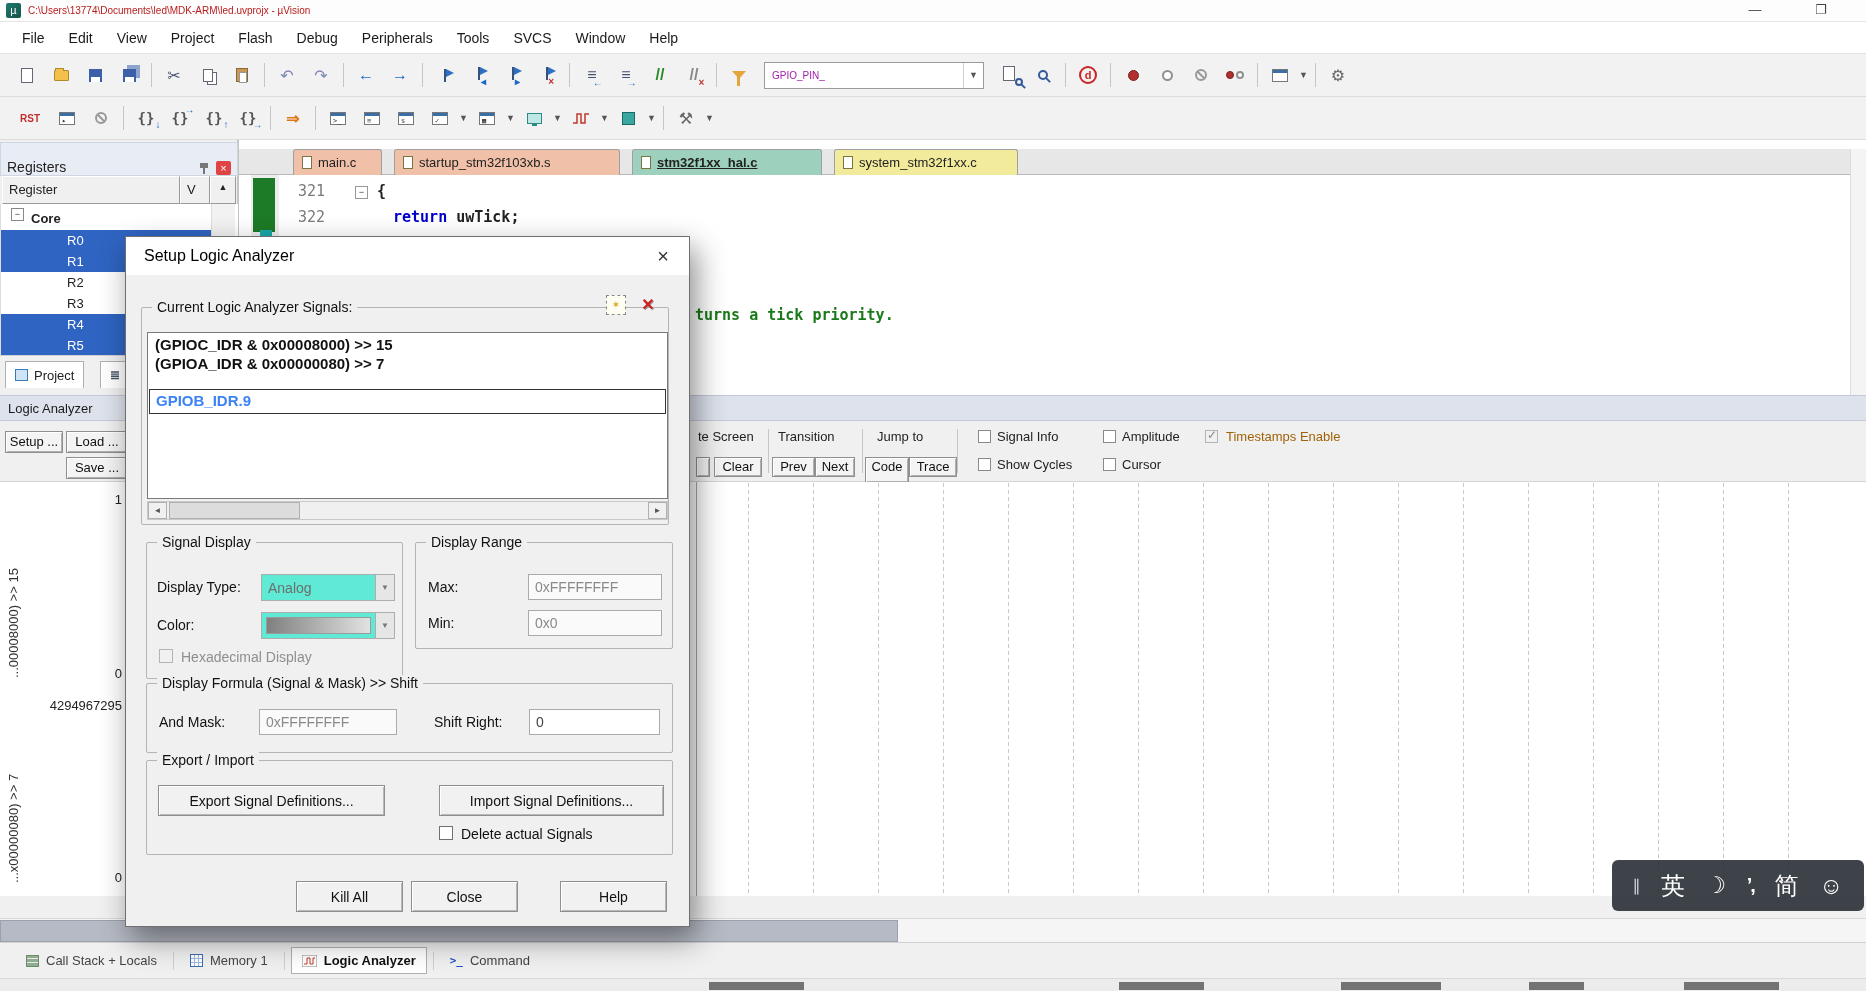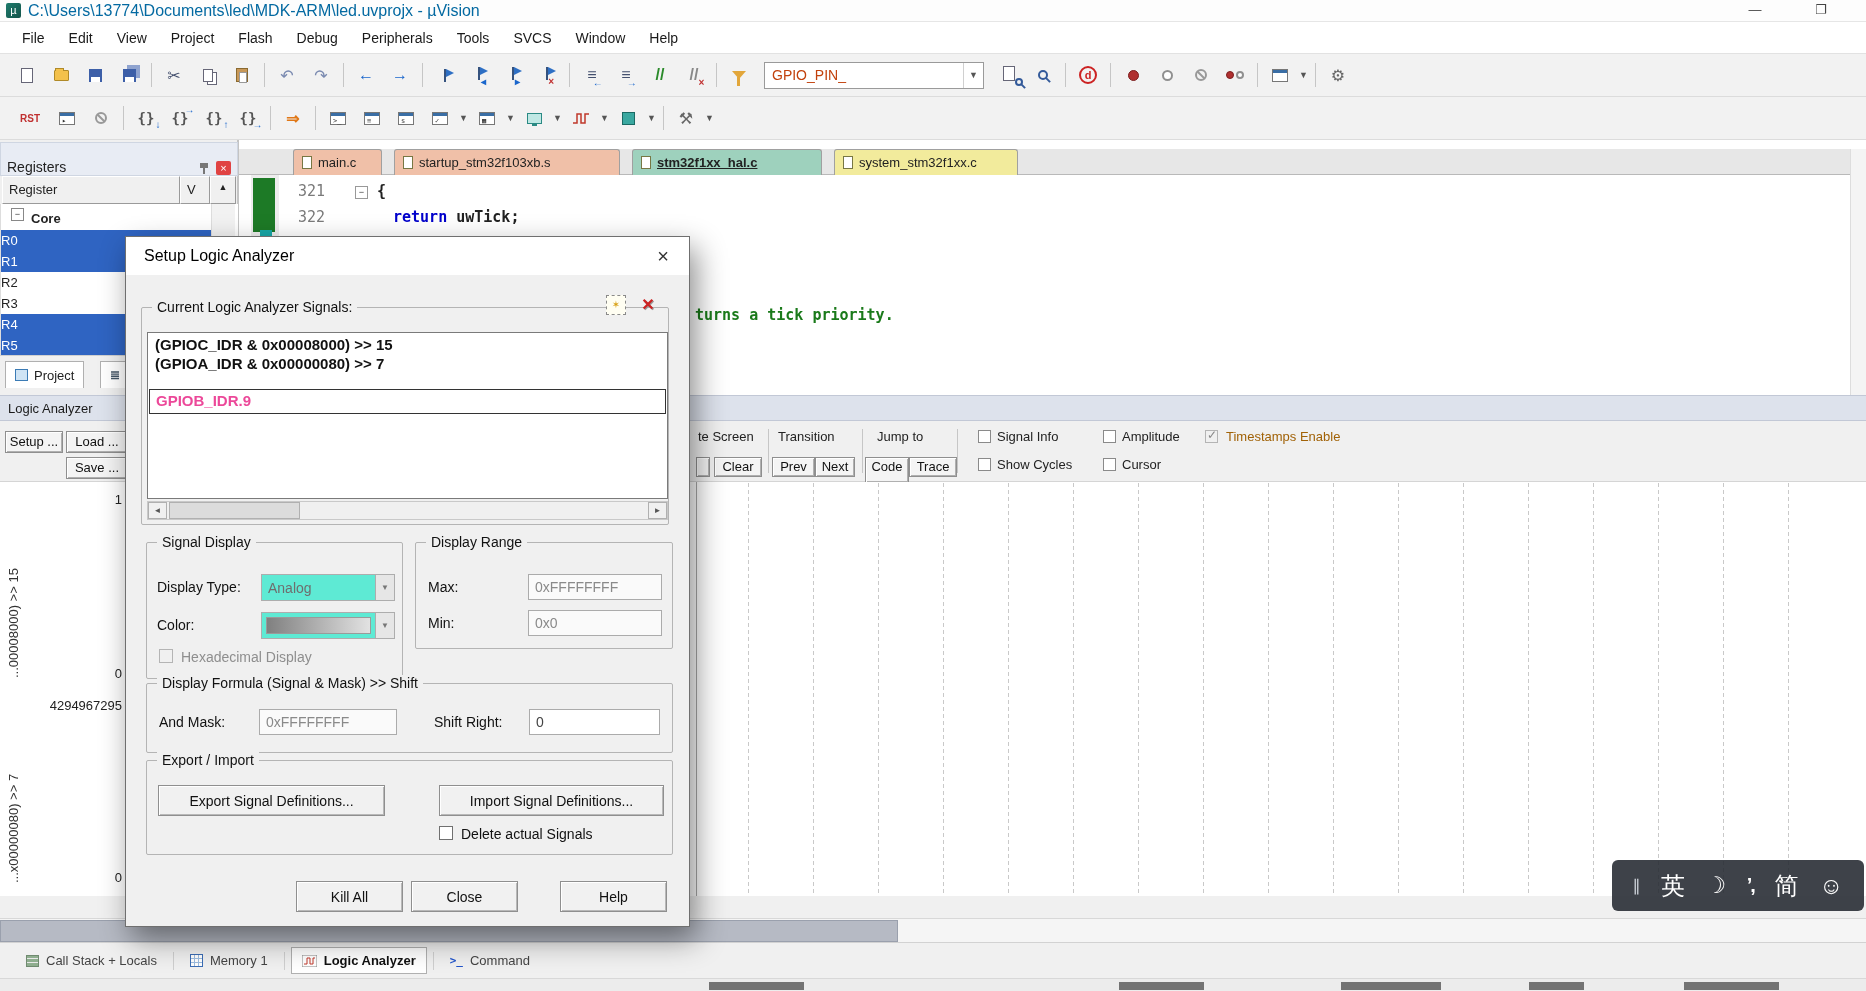--- a/index.html
+++ b/index.html
@@ -1,21 +1,21 @@
 <!DOCTYPE html>
 <html><head>
 <meta charset="utf-8">
 <style>
 *{margin:0;padding:0;box-sizing:border-box}
 body{font-family:"Liberation Sans",sans-serif;background:#777}
 #app{position:relative;width:1866px;height:991px;background:#f0f0f0;overflow:hidden;font-size:14px;color:#222}
 
 #titlebar{position:absolute;left:0;top:0;width:1866px;height:22px;background:#fdfdfd;border-bottom:1px solid #e6e6e6;display:flex;align-items:center;padding-left:6px;gap:7px}
 .logo{width:15px;height:15px;background:linear-gradient(135deg,#1d7a6b,#14544a);color:#fff;font-size:11px;line-height:15px;text-align:center;border-radius:2px}
-#title-text{font-size:16px;color:#0369a1;white-space:nowrap;overflow:hidden}
+#title-text{font-size:10px;color:#b91c1c;white-space:nowrap;overflow:hidden}
 .caption-btn{position:absolute;top:0;width:46px;height:22px;text-align:center;line-height:20px;font-size:13px;color:#444}
 
 #menubar{position:absolute;left:0;top:22px;width:1866px;height:32px;background:#fff;border-bottom:1px solid #e2e2e2;display:flex;align-items:center;padding-left:10px}
 .menu-item{padding:5px 12px;font-size:14px;color:#1a1a1a}
 
 .toolbar{position:absolute;left:0;width:1866px;background:#f2f2f2;border-bottom:1px solid #dcdcdc;display:flex;align-items:center;padding-left:10px}
 #toolbar1{top:54px;height:43px}
 #toolbar2{top:97px;height:43px}
 .tcell{width:34px;height:30px;display:flex;align-items:center;justify-content:center;position:relative;flex:none}
 .tsep{width:1px;height:24px;background:#c6c6c6;margin:0 5px;flex:none}
@@ -49,33 +49,33 @@
 .ic-mon::after{content:"";position:absolute;left:4px;bottom:-3px;width:5px;height:3px;background:#2a8a84}
 .ic-chip{width:13px;height:13px;background:#3aa8a0;border:1px solid #1a6a64;display:inline-block}
 .dot-red{width:11px;height:11px;border-radius:50%;background:#b03030;border:1px solid #7d1f1f;display:inline-block}
 .dot-gray{width:11px;height:11px;border-radius:50%;border:2px solid #909090;background:#fff;display:inline-block}
 .ic-noslash{width:12px;height:12px;border:2px solid #999;border-radius:50%;display:inline-block;position:relative}
 .ic-noslash::after{content:"";position:absolute;left:-1px;top:3px;width:10px;height:2px;background:#999;transform:rotate(45deg)}
 .braces{font-family:"DejaVu Sans Mono",monospace;font-weight:bold;color:#555;font-size:14px}
 .rst-txt{color:#c03030;font-weight:bold;font-size:10px;letter-spacing:0}
 
 #define-combo{width:220px;height:27px;background:#fff;border:1px solid #9a9a9a;display:flex;align-items:center;margin:0 8px;flex:none}
-#define-combo .val{flex:1;padding-left:7px;font-size:14px;color:#c2410c}
+#define-combo .val{flex:1;padding-left:7px;font-size:10px;color:#a21caf}
 #define-combo .dd{width:20px;height:100%;border-left:1px solid #d0d0d0;display:flex;align-items:center;justify-content:center;font-size:9px;color:#555}
 
 #registers{position:absolute;left:0;top:140px;width:238px;height:255px;background:#f0f0f0;border-right:1px solid #c4c4c4}
 #reg-hdr{position:absolute;left:0;top:2px;width:238px;height:34px;background:#e8ecf4;border:1px solid #cfd6e2;display:flex;align-items:flex-end;padding:0 6px;font-size:14px}
 #reg-hdr .sp{flex:1}
 .pinbox{width:14px;height:14px;position:relative;margin-right:5px}
 .pinbox::before{content:"";position:absolute;left:3px;top:2px;width:8px;height:5px;background:#777}
 .pinbox::after{content:"";position:absolute;left:6px;top:7px;width:2px;height:6px;background:#777}
 .red-x{width:15px;height:14px;background:#e04343;color:#fff;font-size:11px;line-height:14px;text-align:center;border-radius:2px}
 .colhdr{position:absolute;top:36px;height:28px;background:#f0f0f0;border:1px solid;border-color:#fff #9a9a9a #9a9a9a #fff;font-size:13px;padding:5px 6px;color:#222}
 .tree{position:absolute;left:0;top:64px;width:238px;height:151px;background:#fff;overflow:hidden;border-left:1px solid #ddd}
-.trow{position:absolute;left:0;width:212px;height:21px;display:flex;align-items:center;font-size:13px;color:#222}
+.trow{position:absolute;left:0;width:212px;height:21px;display:flex;align-items:center;font-size:13px;padding-left:66px;color:#222}
 .trow.sel{background:#2f64c2;color:#fff}
 .trow.root{padding-left:30px;font-weight:bold}
 .expander{position:absolute;left:10px;top:4px;width:13px;height:13px;border:1px solid #888;background:#fff;font-size:9px;line-height:11px;text-align:center;color:#333}
 #reg-vscroll{position:absolute;right:2px;top:64px;width:24px;height:151px;background:#f2f2f2;border-left:1px solid #ddd}
 
 #proj-tabs{position:absolute;left:0;top:215px;width:238px;height:40px;background:#f0f0f0;border-top:1px solid #d0d0d0}
 .ptab{position:absolute;top:5px;height:27px;display:flex;align-items:center;gap:6px;padding:0 9px;font-size:13px;background:#fff;border:1px solid #b0b0b0;border-bottom:none}
 .ptab.icon-only{justify-content:center}
 .ic-proj{width:13px;height:12px;background:#cfe4f5;border:1px solid #3b7bb5;display:inline-block}
 .ic-list{font-size:12px;color:#456;font-weight:bold}
@@ -123,21 +123,21 @@
 #status-clip{position:absolute;left:0;top:978px;width:1866px;height:13px;background:#ececec;border-top:1px solid #d8d8d8;overflow:hidden}
 .smudge{position:absolute;top:3px;height:8px;background:#555;opacity:.8}
 
 #dlg{position:absolute;left:125px;top:236px;width:565px;height:691px;background:#f0f0f0;border:1px solid #6f6f6f;box-shadow:6px 12px 28px rgba(0,0,0,.45);z-index:50}
 #dlg-title{position:absolute;left:0;top:0;width:100%;height:38px;background:#fff;display:flex;align-items:center;padding-left:18px;font-size:16px;color:#000}
 #dlg-close{position:absolute;right:6px;top:4px;width:40px;height:30px;text-align:center;line-height:30px;font-size:20px;color:#333}
 .grp{position:absolute;border:1px solid #b4b4b4;border-radius:2px}
 .grp-lbl{position:absolute;top:-9px;left:10px;background:#f0f0f0;padding:0 5px;font-size:14px;color:#111;white-space:nowrap}
 #sig-list{position:absolute;left:21px;top:95px;width:521px;height:167px;background:#fff;border:1px solid #7a7a7a}
 .sig-item{position:absolute;left:7px;font-weight:bold;font-size:15px;color:#111;white-space:nowrap}
-#sig-edit{position:absolute;left:1px;top:56px;right:1px;height:25px;background:#fff;border:1px solid #333;font-weight:bold;font-size:15px;padding:2px 6px;color:#ec4899}
+#sig-edit{position:absolute;left:1px;top:56px;right:1px;height:25px;background:#fff;border:1px solid #333;font-weight:bold;font-size:15px;padding:2px 6px;color:#3b82f6}
 #list-hscroll{position:absolute;left:21px;top:264px;width:521px;height:19px;background:#f0f0f0;border:1px solid #c9c9c9}
 .sb-arrow{position:absolute;top:0;width:19px;height:17px;background:#f0f0f0;border:1px solid #b0b0b0;font-size:8px;line-height:16px;text-align:center;color:#555}
 #list-thumb{position:absolute;left:21px;top:0;width:131px;height:17px;background:#dcdcdc;border:1px solid #b0b0b0}
 .newsig{position:absolute;width:20px;height:20px;border:1px dashed #8a8a8a;background:#fffef2;text-align:center;line-height:18px;font-size:10px;color:#d8a014}
 .delsig{position:absolute;width:24px;height:20px;text-align:center;line-height:20px;font-size:16px;font-weight:bold;color:#c22;text-shadow:1px 1px 0 #999}
 .dlab{position:absolute;font-size:14px;color:#111;white-space:nowrap}
 .dlab.dis{color:#8e8e8e}
 .combo{position:absolute;height:27px;background:#5eead4;border:1px solid #adadad;display:flex;align-items:center}
 .combo .cval{flex:1;padding-left:6px;font-size:14px;color:#6e6e6e}
 .combo .cbtn{width:19px;height:100%;background:#e6e6e6;border-left:1px solid #adadad;display:flex;align-items:center;justify-content:center;font-size:8px;color:#777}

